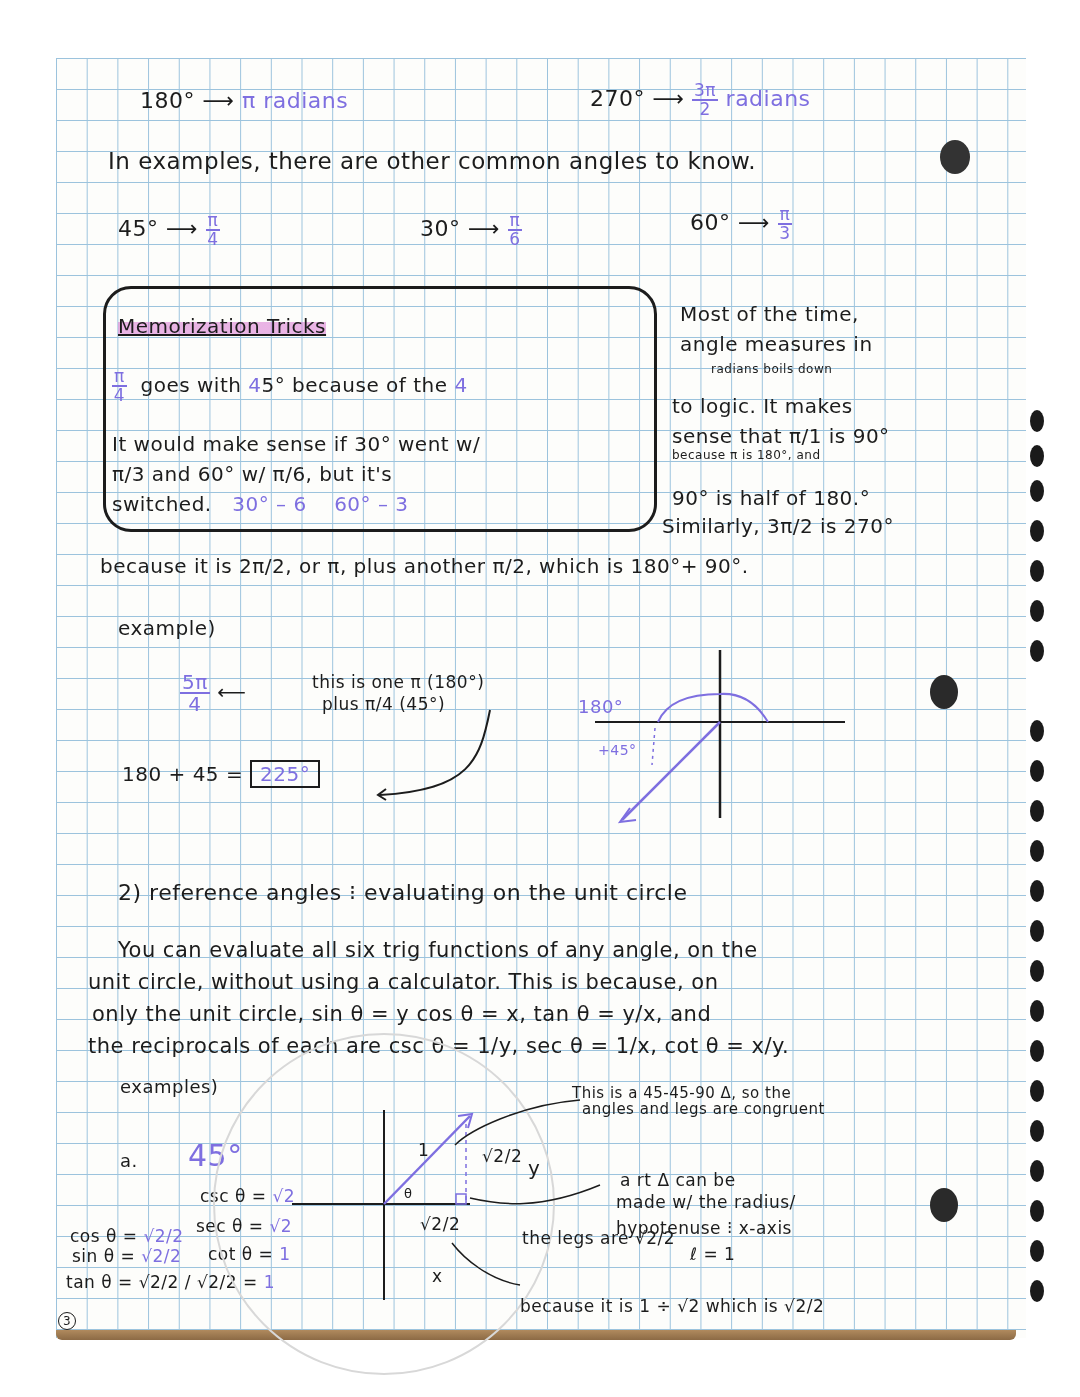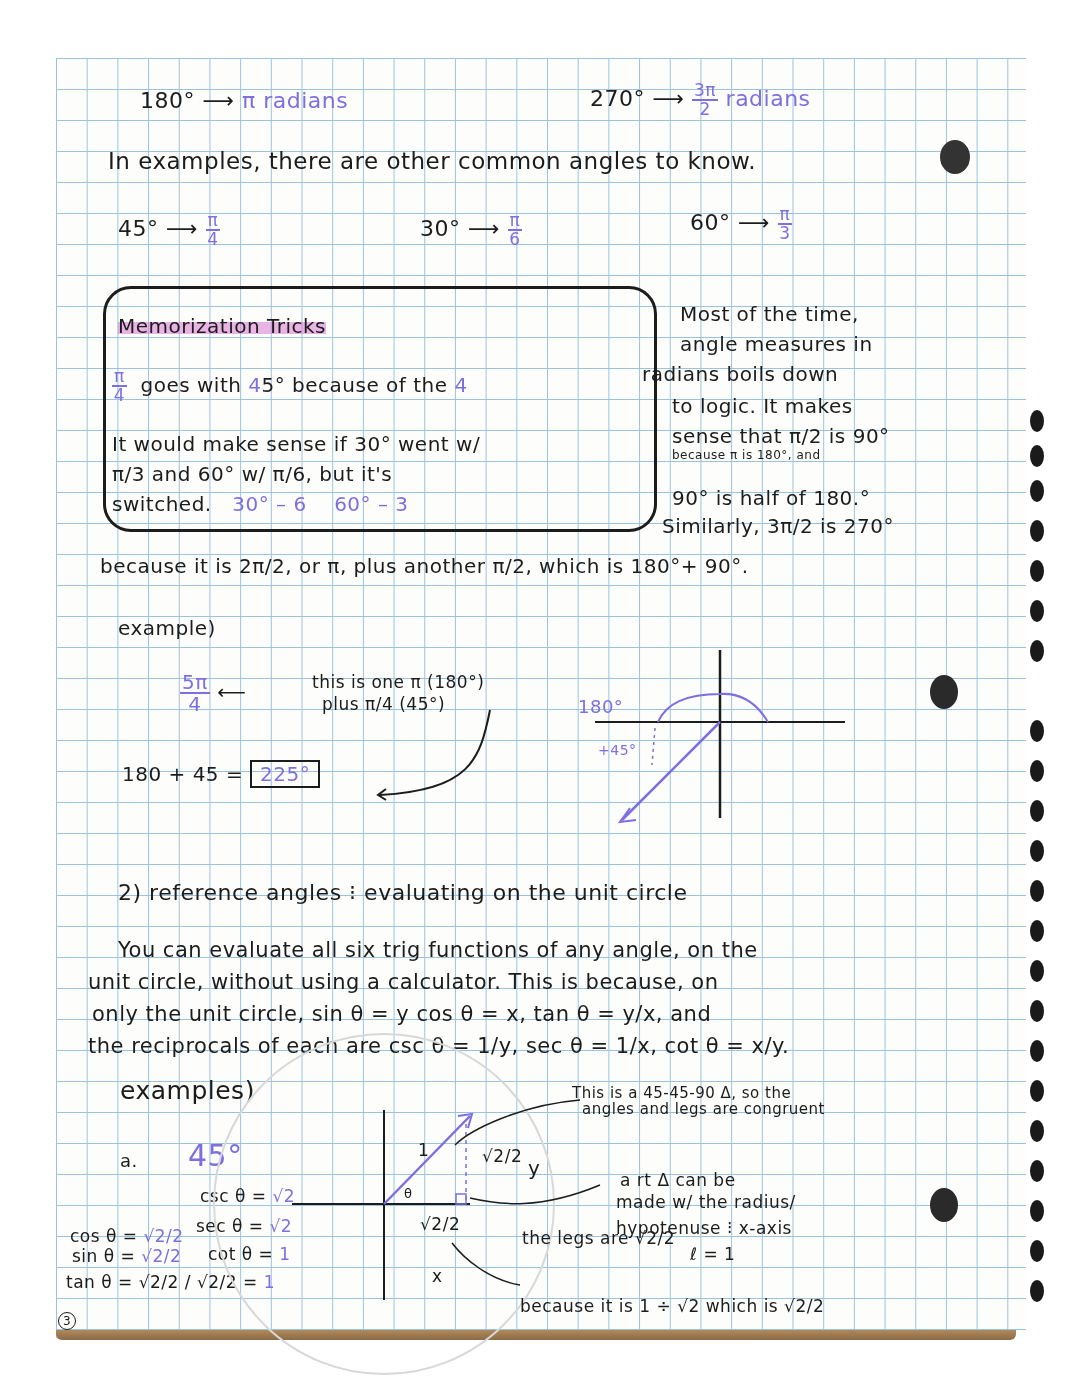--- a/index.html
+++ b/index.html
@@ -14,21 +14,21 @@
   .desk { position:absolute; left:56px; top:1330px; width:960px; height:10px;
           background:linear-gradient(#b08a5e,#8c6a45); border-radius:0 0 6px 6px; }
   .hole { position:absolute; width:14px; height:22px; border-radius:50%; background:#1a1a1a; }
   .t { position:absolute; white-space:nowrap; font-size:22px; letter-spacing:0.5px; }
   .p { color:#7e6fe0; }
   .sm { font-size:17px; }
   .frac { display:inline-flex; flex-direction:column; align-items:center; line-height:1;
           vertical-align:middle; font-size:17px; }
   .frac .num { border-bottom:2px solid currentColor; padding:0 2px; }
   .hl { background:linear-gradient(transparent 35%, rgba(217,120,210,0.55) 35%, rgba(217,120,210,0.55) 85%, transparent 85%);
-        text-decoration-thickness:2px; }
+        text-decoration:underline; text-decoration-thickness:2px; }
   .cloud { position:absolute; left:103px; top:286px; width:548px; height:240px;
            border:3px solid #1c1c1c; border-radius:28px;
            border-style:solid; }
   .boxed { border:2px solid #1c1c1c; padding:0 8px; }
   svg { position:absolute; overflow:visible; }
 </style>
 </head>
 <body>
 
 <div class="page"></div>
@@ -115,23 +115,23 @@
 <div class="t" style="left:112px;top:462px;font-size:20px">π/3  and  60°  w/  π/6,  but it's</div>
 <div class="t" style="left:112px;top:492px;font-size:20px">
   <span>switched.</span>&nbsp;&nbsp;
   <span class="p">30° – 6</span>&nbsp;&nbsp;&nbsp;
   <span class="p">60° – 3</span>
 </div>
 
 <div>
   <div class="t" style="left:680px;top:302px;font-size:20px">Most of the time,</div>
   <div class="t" style="left:680px;top:332px;font-size:20px">angle measures in</div>
-  <div class="t" style="left:642px;top:362px;font-size:20px">radians boils down</div>
+  <div class="t" style="left:711px;top:362px;font-size:12px">radians boils down</div>
   <div class="t" style="left:672px;top:394px;font-size:20px">to logic. It makes</div>
-  <div class="t" style="left:672px;top:424px;font-size:20px">sense that π/2 is 90°</div>
+  <div class="t" style="left:672px;top:424px;font-size:20px">sense that π/1 is 90°</div>
   <div class="t" style="left:672px;top:448px;font-size:12px">because π is 180°, and</div>
   <div class="t" style="left:672px;top:486px;font-size:20px">90° is half of 180.°</div>
   <div class="t" style="left:662px;top:514px;font-size:20px">Similarly, 3π/2 is 270°</div>
 </div>
 <div class="t" style="left:100px;top:554px;font-size:20px">because it is 2π/2, or π, plus another π/2, which is 180°+ 90°.</div>
 
 <div class="t" style="left:118px;top:616px;font-size:20px">example)</div>
 <div class="t" style="left:180px;top:672px">
   <span class="frac p" style="font-size:20px">
       <span class="num">5π</span>
@@ -160,21 +160,21 @@
 </svg>
 <div class="t p" style="left:578px;top:696px;font-size:18px">180°</div>
 <div class="t p" style="left:598px;top:742px;font-size:14px">+45°</div>
 
 <div class="t" style="left:118px;top:880px;font-size:22px">2) reference angles ⁝ evaluating on the unit circle</div>
 <div class="t" style="left:118px;top:938px;font-size:21px">You can evaluate all six trig functions of any angle, on the</div>
 <div class="t" style="left:88px;top:970px;font-size:21px">unit circle, without using a calculator. This is because, on</div>
 <div class="t" style="left:92px;top:1002px;font-size:21px">only the unit circle, sin θ = y  cos θ = x,  tan θ = y/x,  and</div>
 <div class="t" style="left:88px;top:1034px;font-size:21px">the reciprocals of each are  csc θ = 1/y,  sec θ = 1/x,  cot θ = x/y.</div>
 
-<div class="t" style="left:120px;top:1076px;font-size:25px">examples)</div>
+<div class="t" style="left:120px;top:1076px;font-size:18px">examples)</div>
 <div class="t" style="left:120px;top:1150px;font-size:18px">a.</div>
 <div class="t p" style="left:188px;top:1138px;font-size:30px">45°</div>
 
 <div class="t sm" style="left:72px;top:1246px"><span>sin θ =</span> <span class="p">√2/2</span></div>
 <div class="t sm" style="left:70px;top:1226px"><span>cos θ =</span> <span class="p">√2/2</span></div>
 <div class="t sm" style="left:66px;top:1272px"><span>tan θ = √2/2 / √2/2 =</span> <span class="p">1</span></div>
 <div class="t sm" style="left:200px;top:1186px"><span>csc θ =</span> <span class="p">√2</span></div>
 <div class="t sm" style="left:196px;top:1216px"><span>sec θ =</span> <span class="p">√2</span></div>
 <div class="t sm" style="left:208px;top:1244px"><span>cot θ =</span> <span class="p">1</span></div>
 

